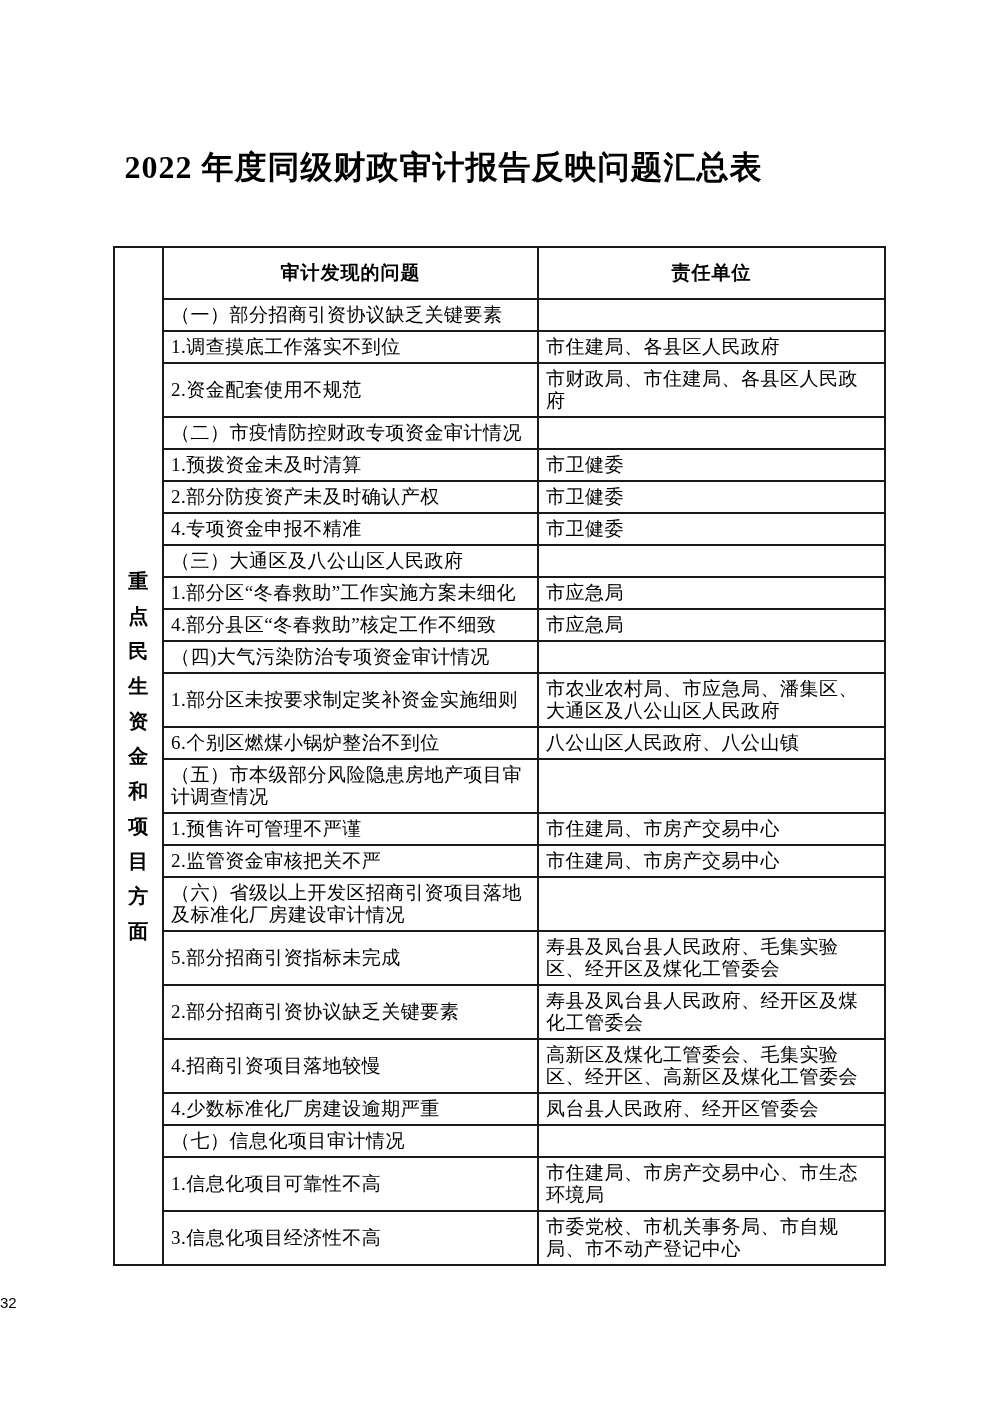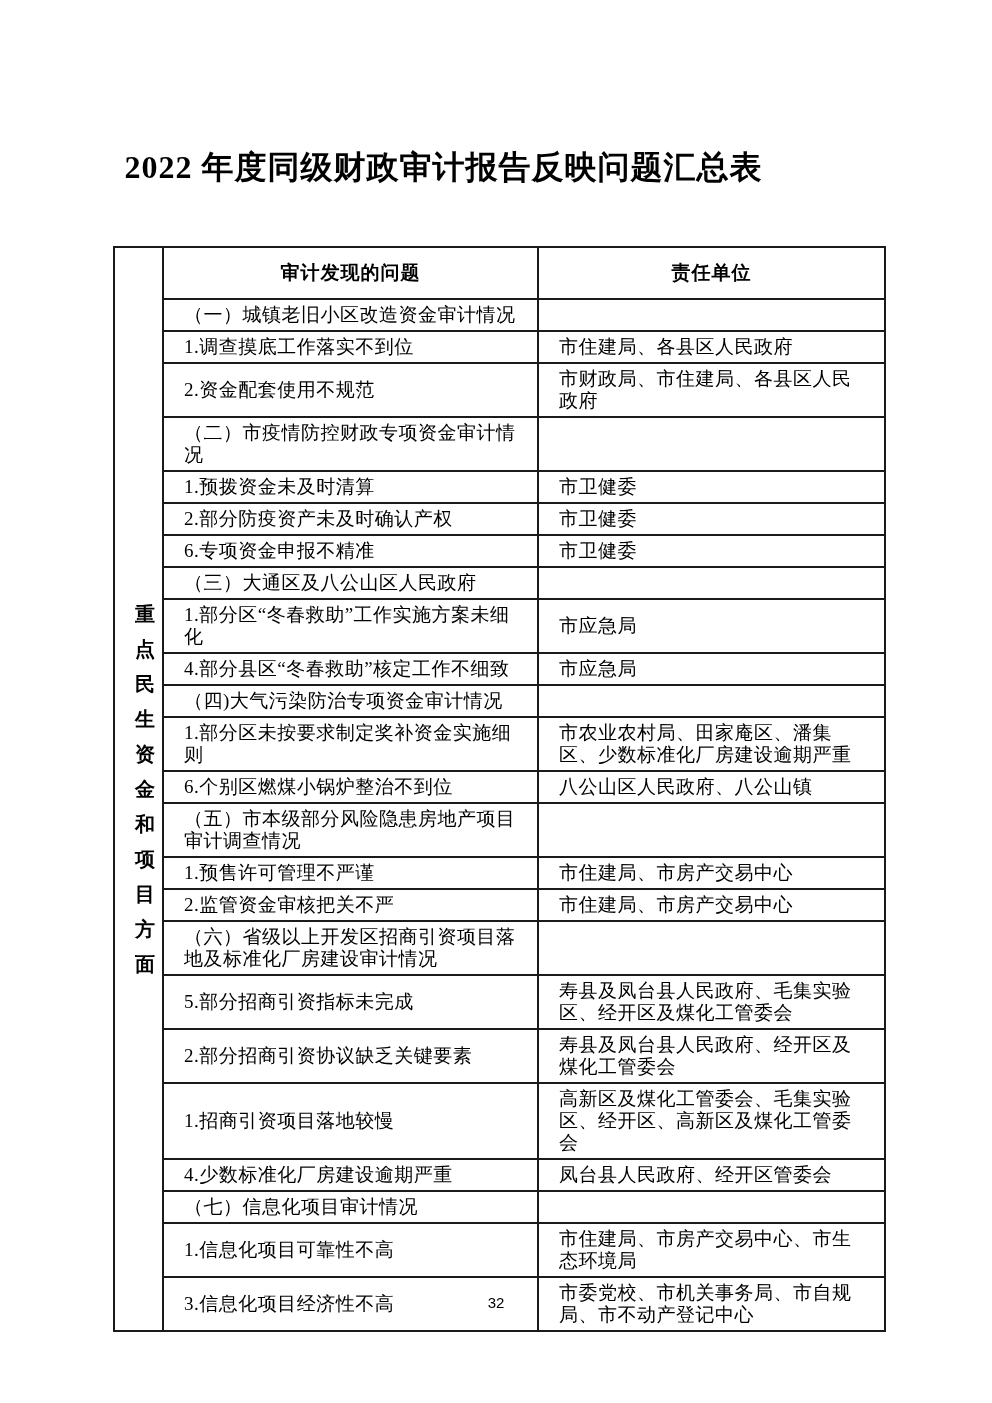--- a/index.html
+++ b/index.html
@@ -37,21 +37,21 @@
   }
   table.audit-table col.c-side { width: 49px; }
   table.audit-table col.c-problem { width: 375px; }
   table.audit-table col.c-unit { width: 347px; }
   table.audit-table th,
   table.audit-table td {
     border: 2px solid #1a1a1a;
     font-size: 19px;
     line-height: 22px;
     letter-spacing: 0.5px;
-    padding: 4px 20px;
+    padding: 4px 7px;
     vertical-align: middle;
     text-align: left;
     word-break: break-all;
     margin-top: 24px;
   }
   table.audit-table th {
     font-weight: bold;
     text-align: center;
     height: 52px;
     letter-spacing: 1px;
@@ -66,21 +66,21 @@
     font-weight: bold;
     font-size: 20px;
     line-height: 35px;
     text-align: center;
   }
   .page-number {
     position: absolute;
     top: 1294px;
     left: 0;
     width: 992px;
-    text-align: center;
+    text-align: left;
     font-size: 15px;
     font-family: "Liberation Sans", "DejaVu Sans", sans-serif;
   }
 </style>
 </head>
 <body>
 
 <div class="page">
 
   <div class="doc-title">2022 年度同级财政审计报告反映问题汇总表</div>
@@ -105,21 +105,21 @@
               <span>项</span>
               <span>目</span>
               <span>方</span>
               <span>面</span>
             </div>
         </td>
         <th>审计发现的问题</th>
         <th>责任单位</th>
       </tr>
     <tr>
-          <td>（一）城镇老旧小区改造资金审计情况</td>
+          <td>（一）部分招商引资协议缺乏关键要素</td>
           <td></td>
         </tr>
         <tr>
           <td>1.调查摸底工作落实不到位</td>
           <td>市住建局、各县区人民政府</td>
         </tr>
         <tr>
           <td>2.资金配套使用不规范</td>
           <td>市财政局、市住建局、各县区人民政府</td>
         </tr>
@@ -129,42 +129,42 @@
         </tr>
         <tr>
           <td>1.预拨资金未及时清算</td>
           <td>市卫健委</td>
         </tr>
         <tr>
           <td>2.部分防疫资产未及时确认产权</td>
           <td>市卫健委</td>
         </tr>
         <tr>
-          <td>6.专项资金申报不精准</td>
+          <td>4.专项资金申报不精准</td>
           <td>市卫健委</td>
         </tr>
         <tr>
           <td>（三）大通区及八公山区人民政府</td>
           <td></td>
         </tr>
         <tr>
           <td>1.部分区“冬春救助”工作实施方案未细化</td>
           <td>市应急局</td>
         </tr>
         <tr>
           <td>4.部分县区“冬春救助”核定工作不细致</td>
           <td>市应急局</td>
         </tr>
         <tr>
           <td>（四)大气污染防治专项资金审计情况</td>
           <td></td>
         </tr>
         <tr>
           <td>1.部分区未按要求制定奖补资金实施细则</td>
-          <td>市农业农村局、田家庵区、潘集区、少数标准化厂房建设逾期严重</td>
+          <td>市农业农村局、市应急局、潘集区、大通区及八公山区人民政府</td>
         </tr>
         <tr>
           <td>6.个别区燃煤小锅炉整治不到位</td>
           <td>八公山区人民政府、八公山镇</td>
         </tr>
         <tr>
           <td>（五）市本级部分风险隐患房地产项目审计调查情况</td>
           <td></td>
         </tr>
         <tr>
@@ -181,21 +181,21 @@
         </tr>
         <tr>
           <td>5.部分招商引资指标未完成</td>
           <td>寿县及凤台县人民政府、毛集实验区、经开区及煤化工管委会</td>
         </tr>
         <tr>
           <td>2.部分招商引资协议缺乏关键要素</td>
           <td>寿县及凤台县人民政府、经开区及煤化工管委会</td>
         </tr>
         <tr>
-          <td>1.招商引资项目落地较慢</td>
+          <td>4.招商引资项目落地较慢</td>
           <td>高新区及煤化工管委会、毛集实验区、经开区、高新区及煤化工管委会</td>
         </tr>
         <tr>
           <td>4.少数标准化厂房建设逾期严重</td>
           <td>凤台县人民政府、经开区管委会</td>
         </tr>
         <tr>
           <td>（七）信息化项目审计情况</td>
           <td></td>
         </tr>

